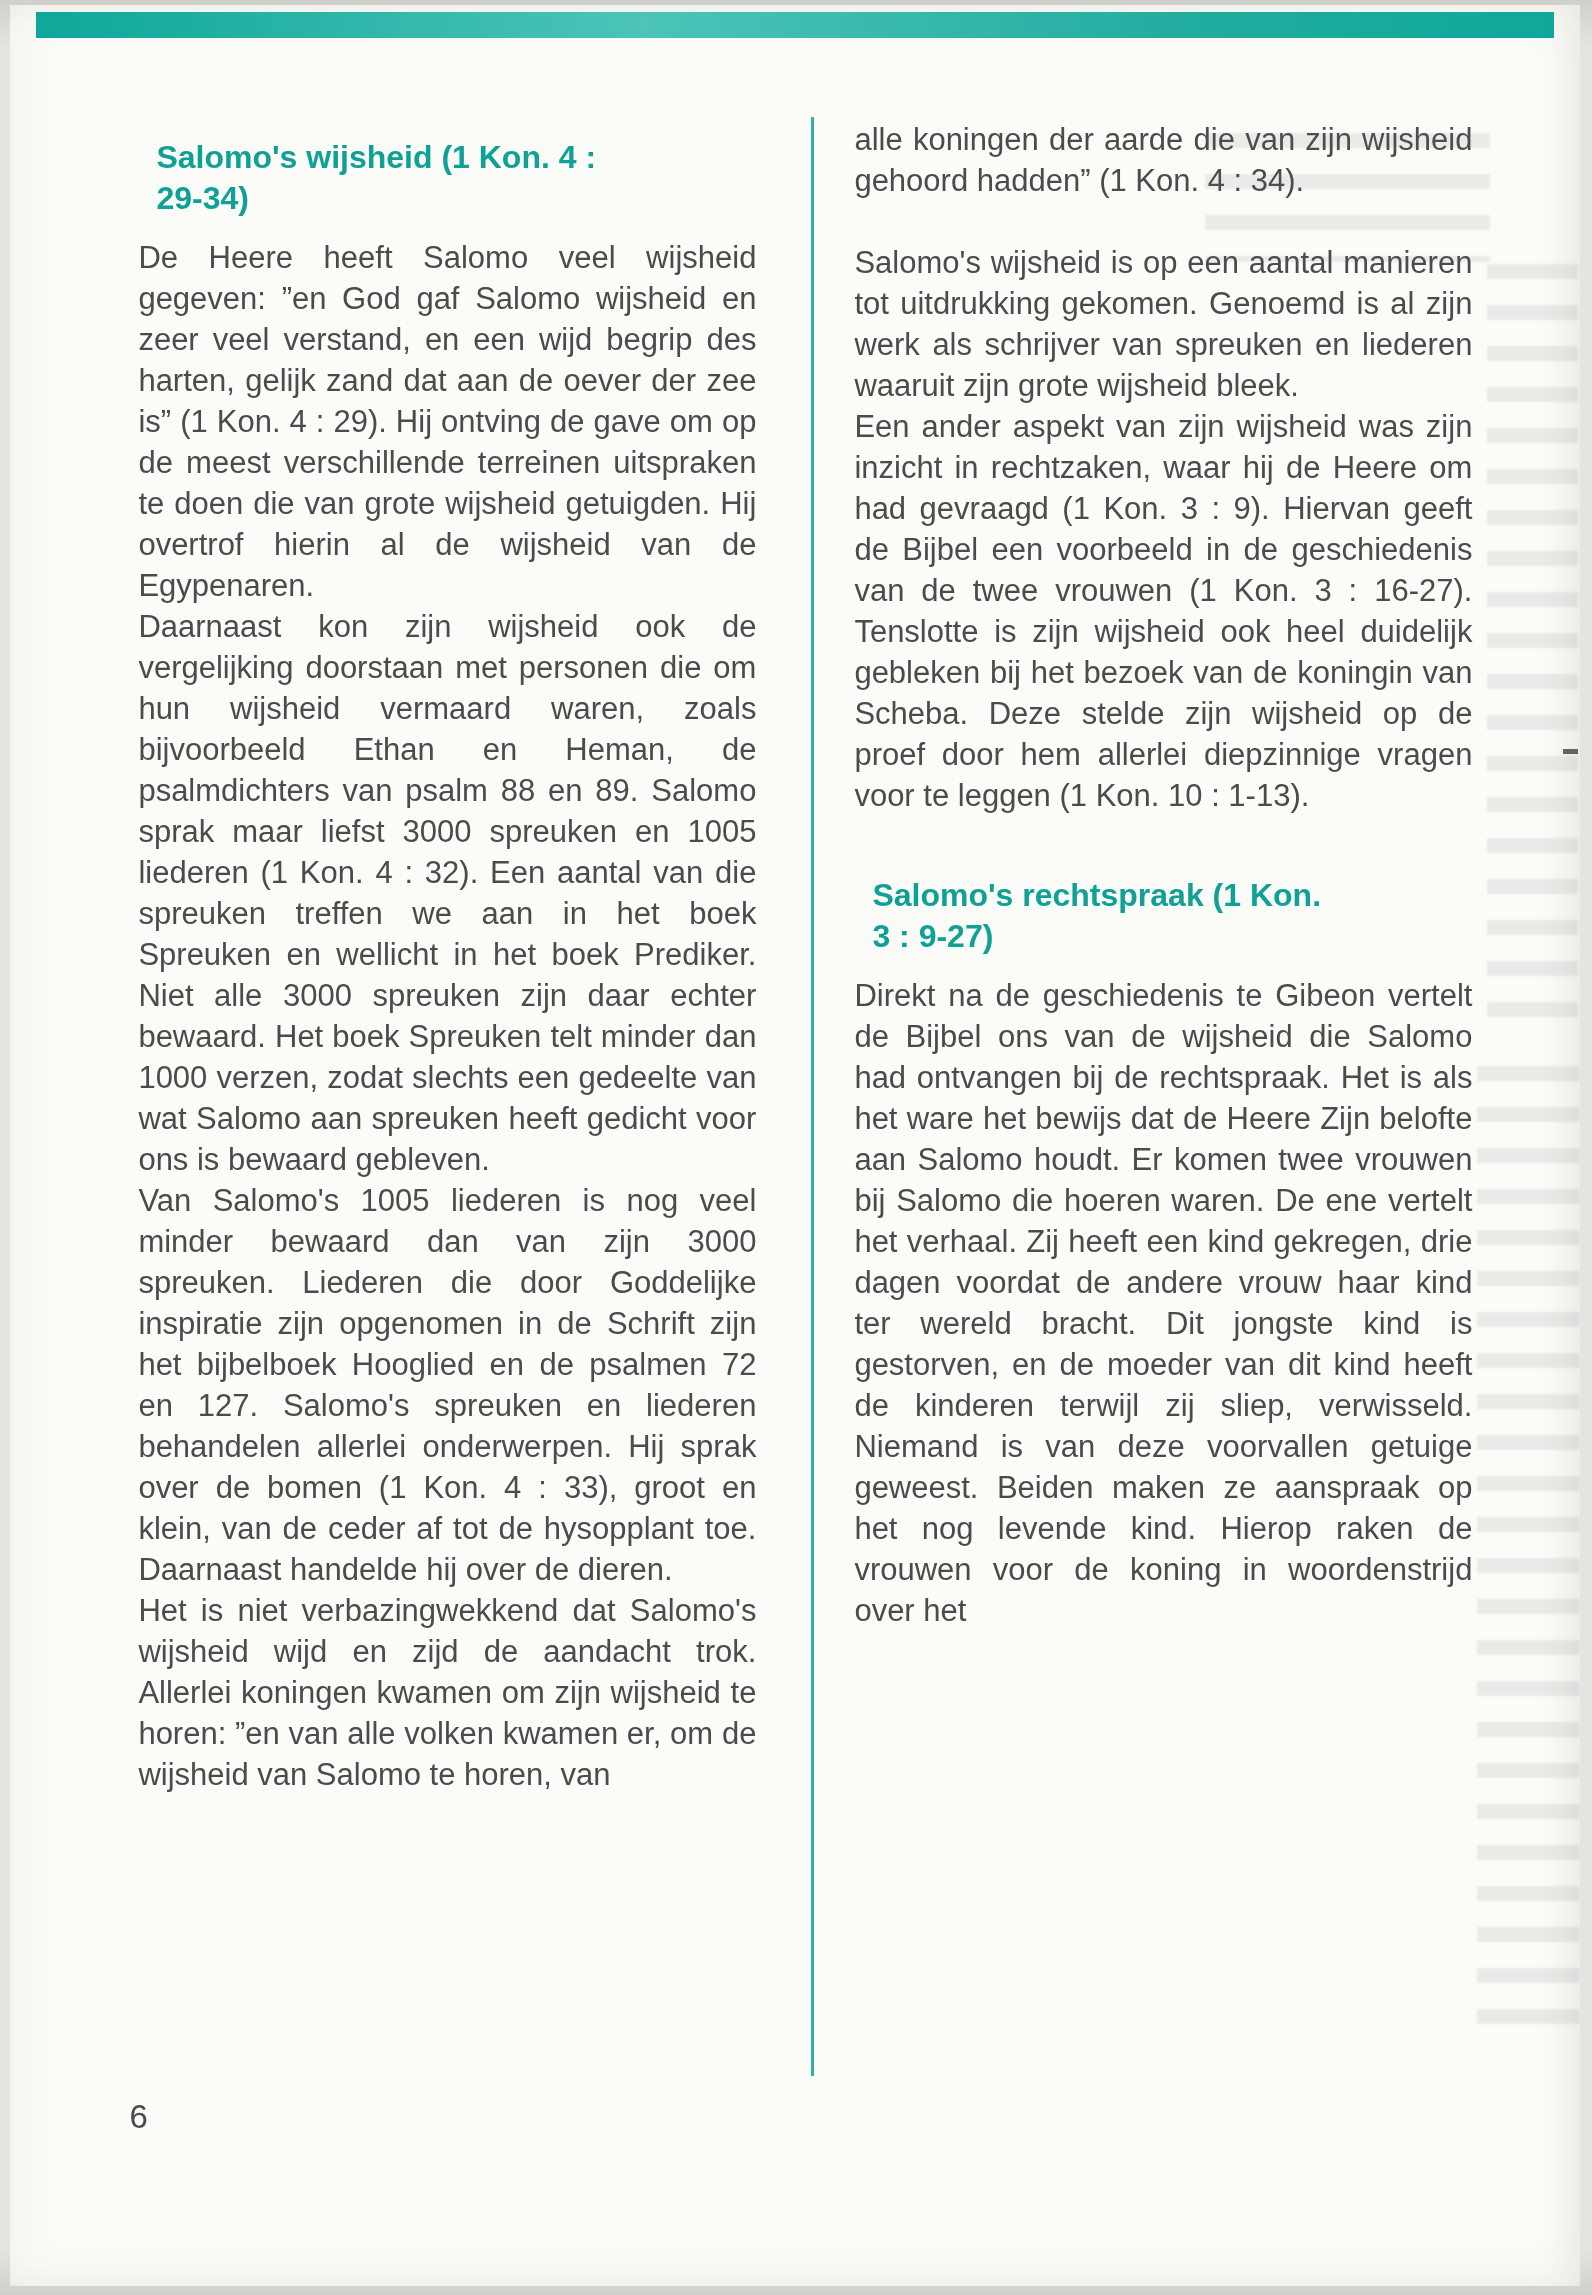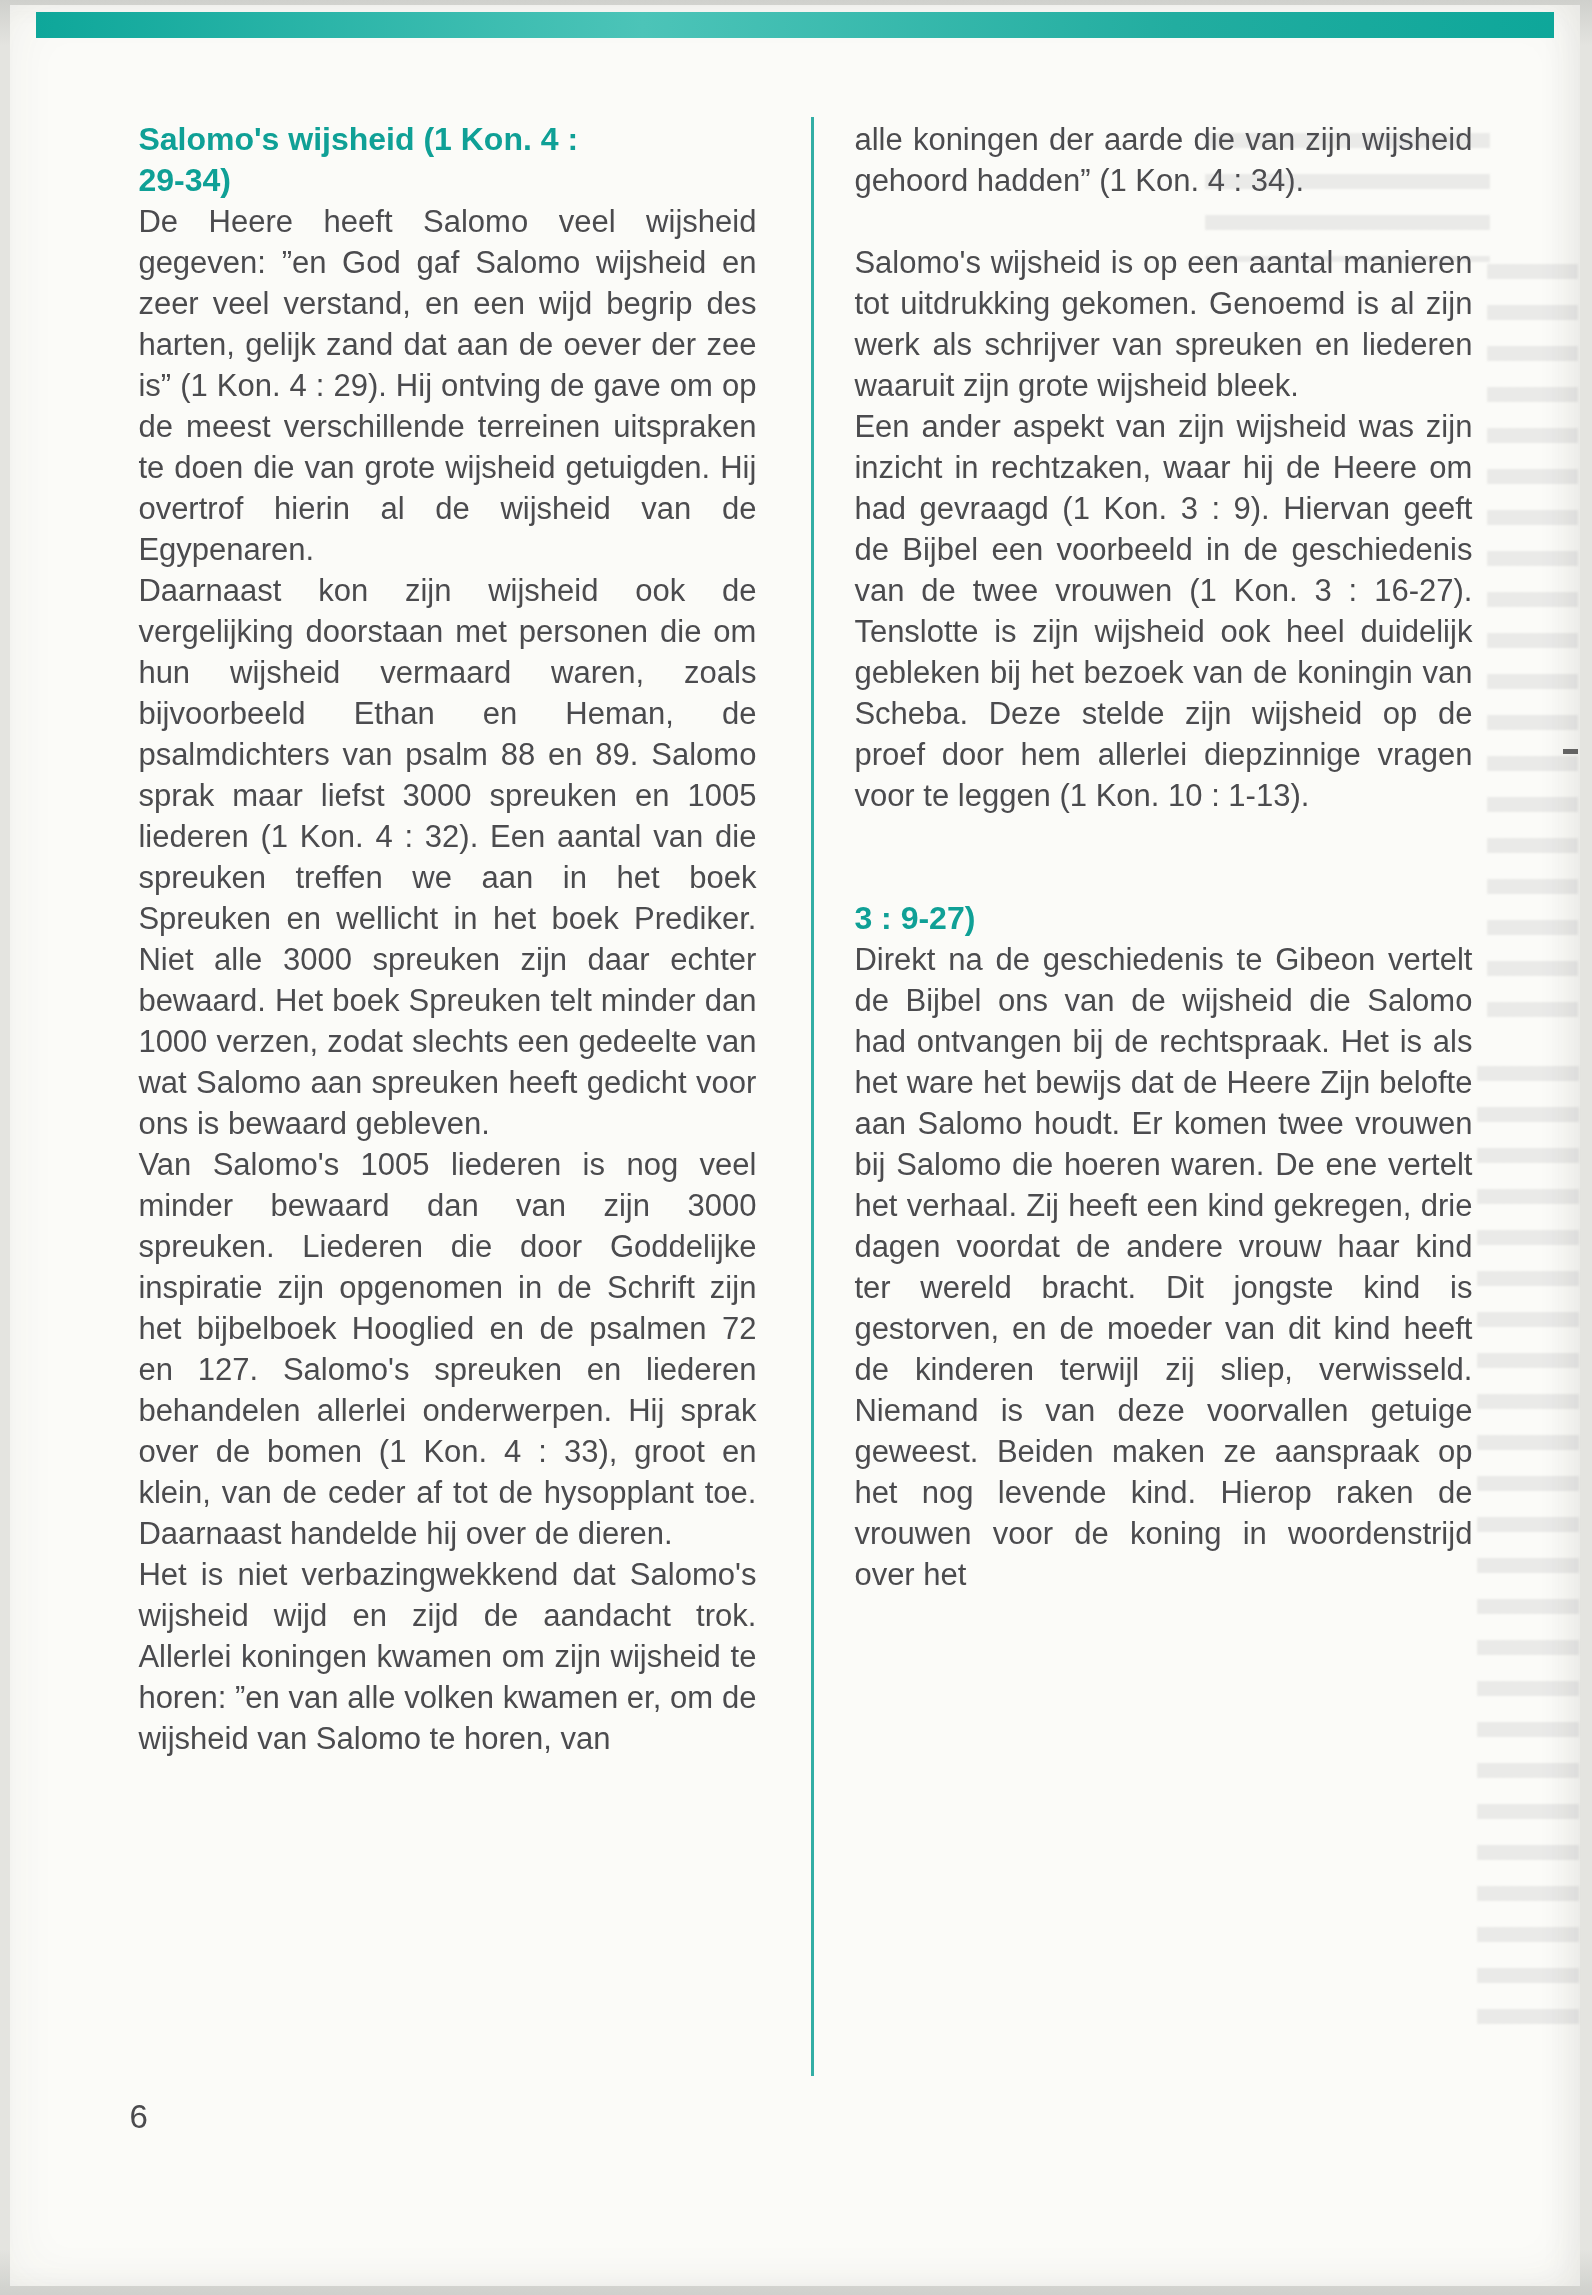--- a/index.html
+++ b/index.html
@@ -42,21 +42,21 @@
     width: 618px;
     color: var(--body_text, #4b4b4e);
     font-size: 31px;
     line-height: 41px;
     text-align: justify;
   }
   .col-left  { left: 128px; }
   .col-right { left: 844px; }
   .col p { margin: 0; }
   h2.article-heading {
-    margin: 0;
+    margin: 18px;
     font-size: 32px;
     line-height: 41px;
     font-weight: bold;
     color: var(--accent, #0fa096);
     text-align: left;
   }
   .gap { height: 41px; }
   .pagenum {
     position: absolute;
     left: 119px; top: 2093px;
@@ -102,21 +102,21 @@
       <p>Van Salomo's 1005 liederen is nog veel minder bewaard dan van zijn 3000 spreuken. Liederen die door Goddelijke inspiratie zijn opgenomen in de Schrift zijn het bijbelboek Hooglied en de psalmen 72 en 127. Salomo's spreuken en liederen behandelen allerlei onderwerpen. Hij sprak over de bomen (1 Kon. 4 : 33), groot en klein, van de ceder af tot de hysopplant toe. Daarnaast handelde hij over de dieren.</p>
       <p>Het is niet verbazingwekkend dat Salomo's wijsheid wijd en zijd de aandacht trok. Allerlei koningen kwamen om zijn wijsheid te horen: ”en van alle volken kwamen er, om de wijsheid van Salomo te horen, van</p>
     </div>
 
     <div class="col col-right">
       <p>alle koningen der aarde die van zijn wijsheid gehoord hadden” (1 Kon. 4 : 34).</p>
       <div class="gap"></div>
       <p>Salomo's wijsheid is op een aantal manieren tot uitdrukking gekomen. Genoemd is al zijn werk als schrijver van spreuken en liederen waaruit zijn grote wijsheid bleek.</p>
       <p>Een ander aspekt van zijn wijsheid was zijn inzicht in rechtzaken, waar hij de Heere om had gevraagd (1 Kon. 3 : 9). Hiervan geeft de Bijbel een voorbeeld in de geschiedenis van de twee vrouwen (1 Kon. 3 : 16-27). Tenslotte is zijn wijsheid ook heel duidelijk gebleken bij het bezoek van de koningin van Scheba. Deze stelde zijn wijsheid op de proef door hem allerlei diepzinnige vragen voor te leggen (1 Kon. 10 : 1-13).</p>
       <div class="gap"></div>
-      <h2 class="article-heading"><br><span>3 : 9-27)</span></h2>
+      <h2 class="article-heading"><span>Salomo's rechtspraak (1 Kon.</span><br><span>3 : 9-27)</span></h2>
       <p>Direkt na de geschiedenis te Gibeon vertelt de Bijbel ons van de wijsheid die Salomo had ontvangen bij de rechtspraak. Het is als het ware het bewijs dat de Heere Zijn belofte aan Salomo houdt. Er komen twee vrouwen bij Salomo die hoeren waren. De ene vertelt het verhaal. Zij heeft een kind gekregen, drie dagen voordat de andere vrouw haar kind ter wereld bracht. Dit jongste kind is gestorven, en de moeder van dit kind heeft de kinderen terwijl zij sliep, verwisseld. Niemand is van deze voorvallen getuige geweest. Beiden maken ze aanspraak op het nog levende kind. Hierop raken de vrouwen voor de koning in woordenstrijd over het</p>
     </div>
 
     <div class="pagenum">6</div>
 
     <div class="ghost ghost-1"></div>
     <div class="ghost ghost-2"></div>
     <div class="ghost ghost-3"></div>
     <div class="edge-mark"></div>
 

